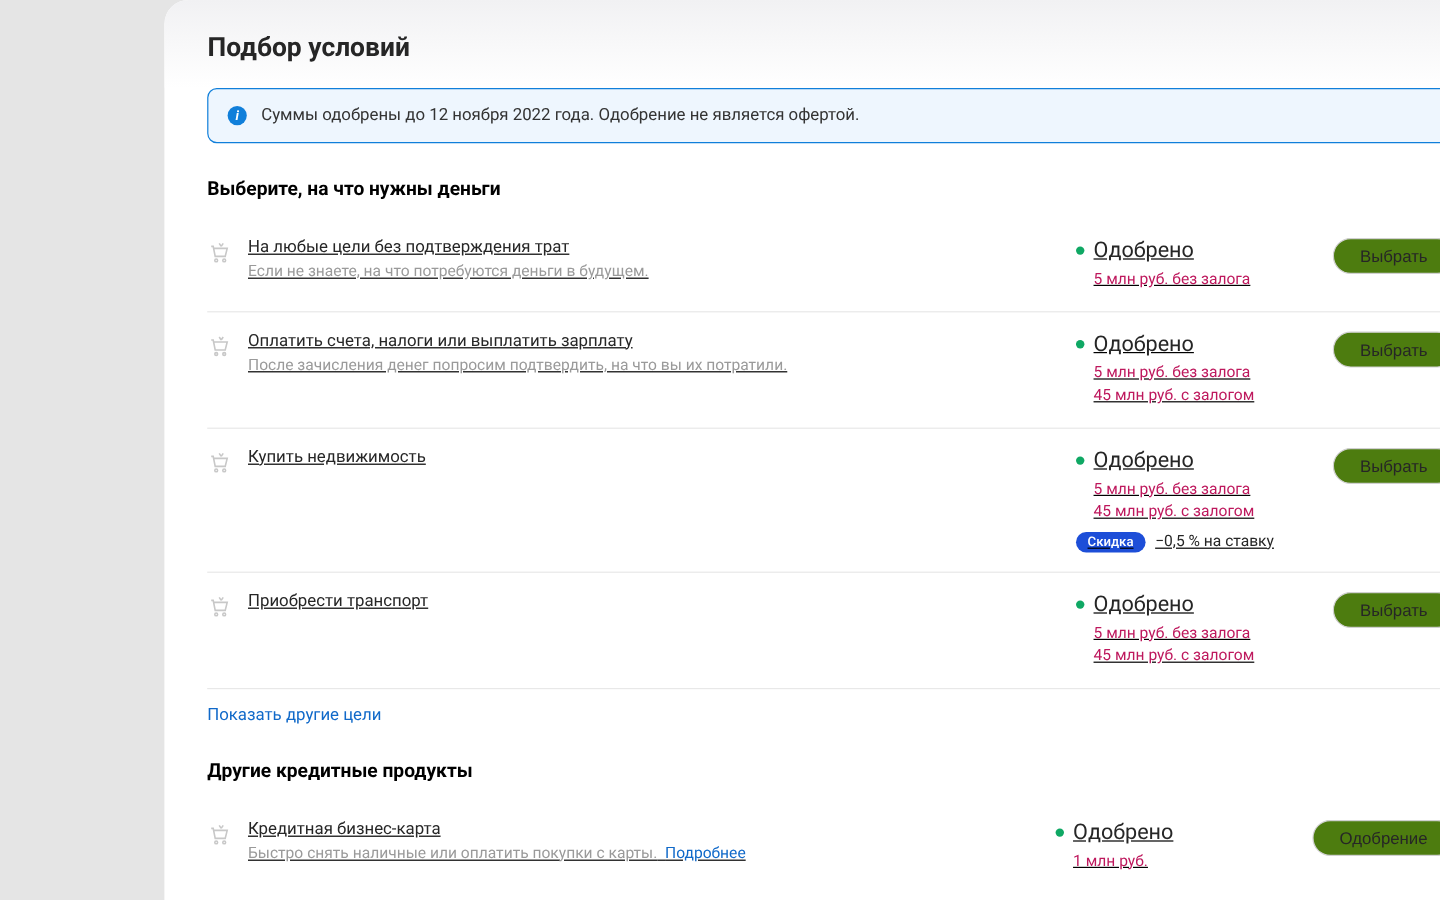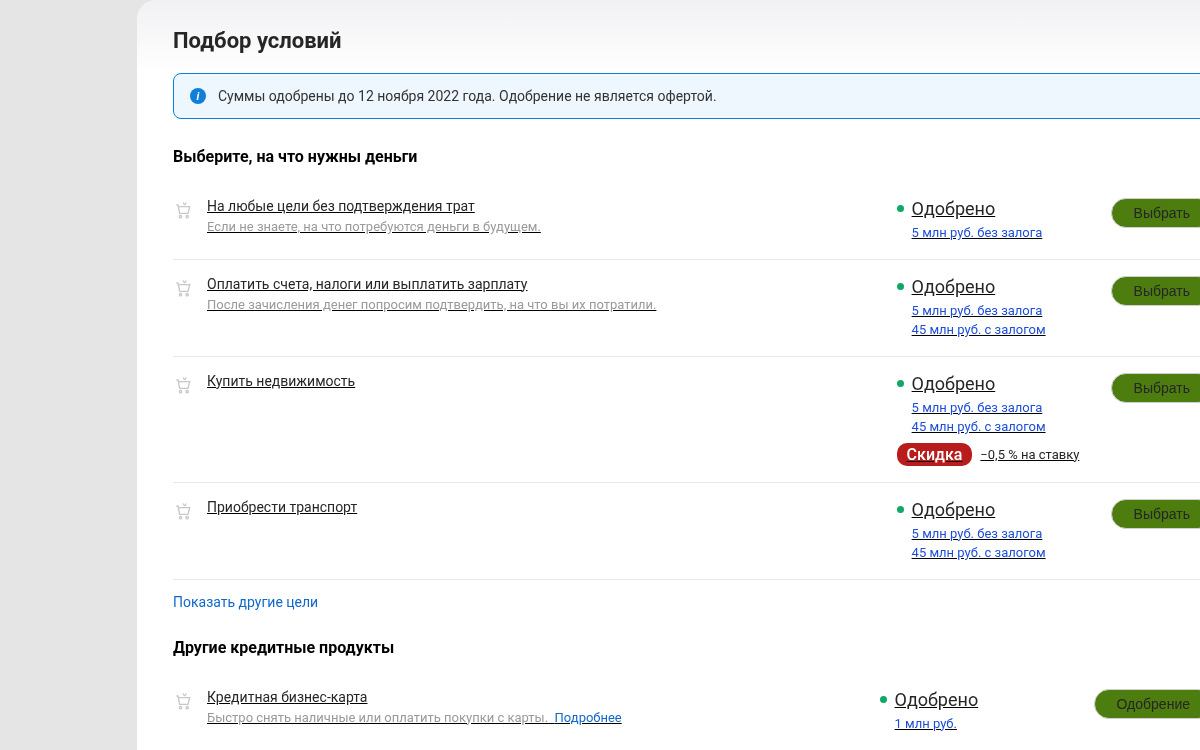--- a/index.html
+++ b/index.html
@@ -124,35 +124,35 @@
       margin-bottom: 4px;
     }
     .status-dot {
       width: 7px;
       height: 7px;
       border-radius: 50%;
       background: #0fa864;
     }
     .status-line {
       font-size: 13px;
-      color: #1d4ed8;
+      color: #be185d;
       margin-left: 15px;
       line-height: 1.5;
     }
     .discount-row {
       display: flex;
       align-items: center;
       gap: 8px;
       margin-top: 6px;
       margin-left: 0;
     }
     .discount-badge {
-      background: #b91c1c;
+      background: #1d4ed8;
       color: #fff;
-      font-size: 16px;
+      font-size: 11px;
       padding: 2px 10px;
       border-radius: 10px;
       font-weight: 500;
     }
     .discount-text {
       font-size: 13px;
       color: #262626;
     }
     .option-action {
       flex-shrink: 0;

